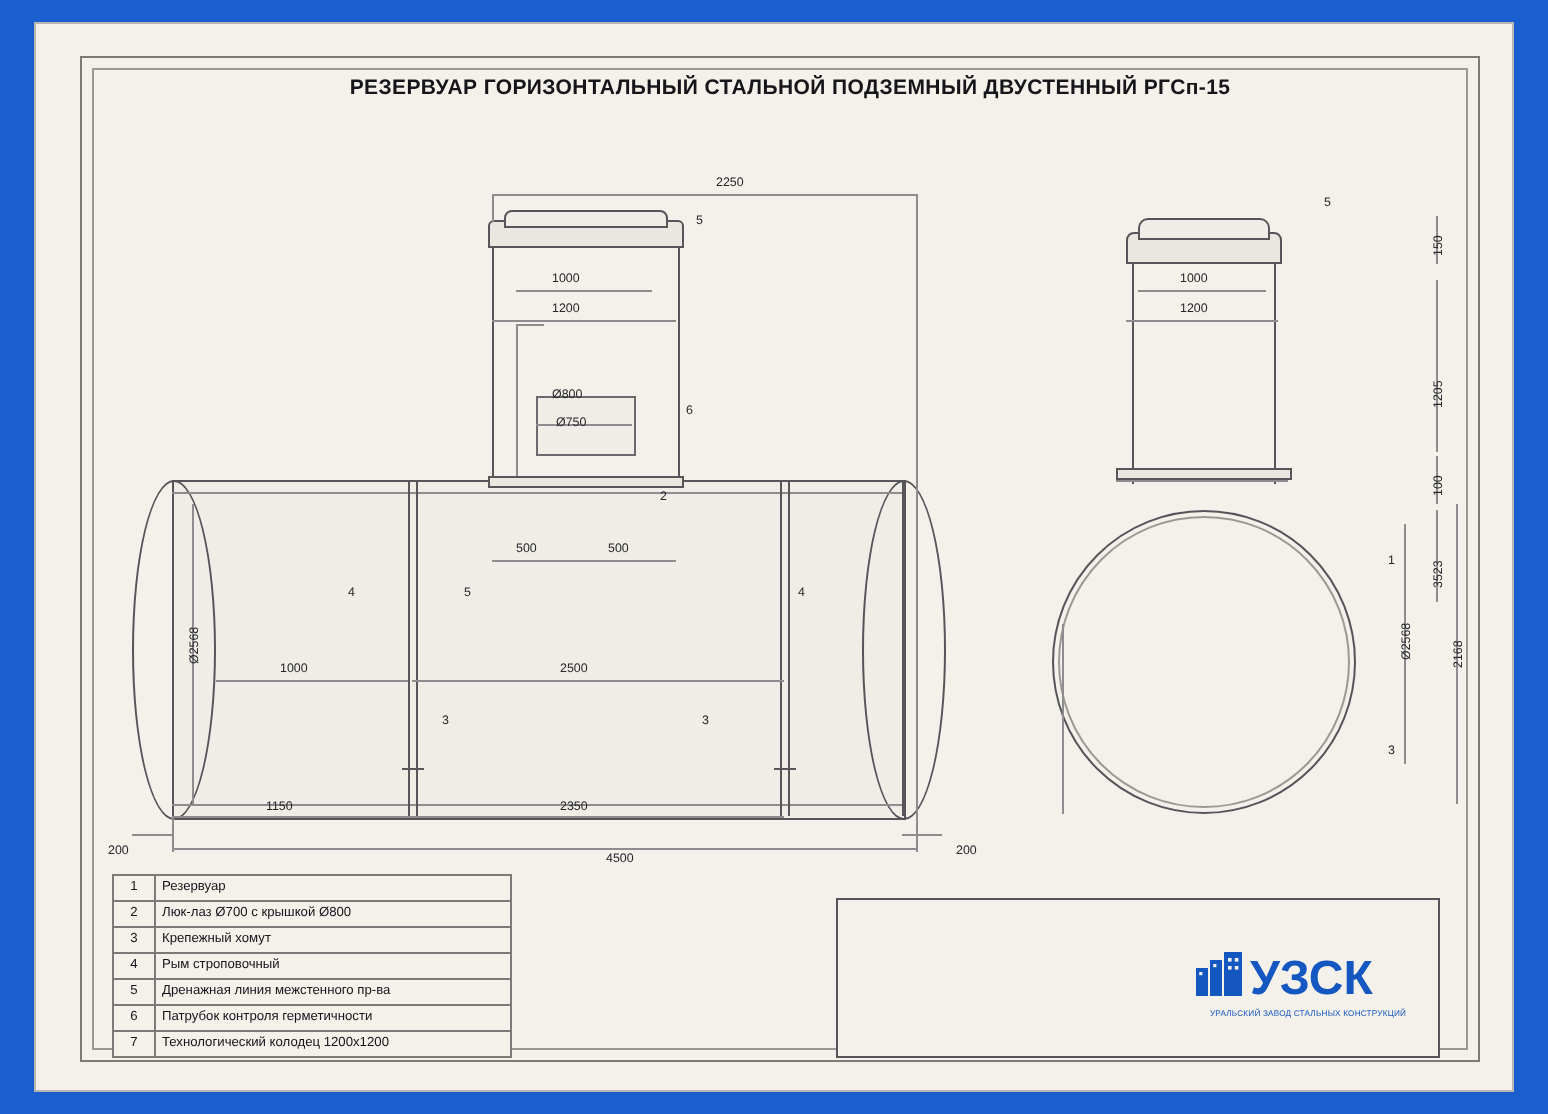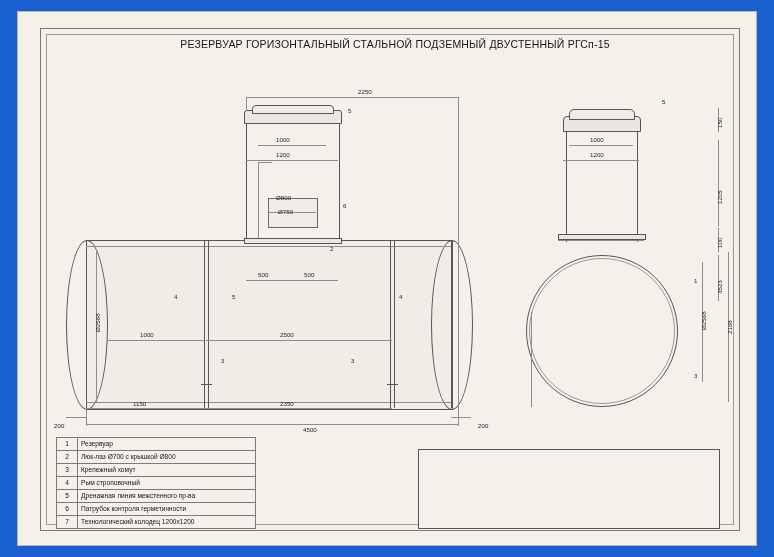--- a/index.html
+++ b/index.html
@@ -17,21 +17,21 @@
   #frame{
     position:absolute;left:22px;top:16px;right:16px;bottom:14px;
     border:1px solid #7b7b76;
   }
   #inner-frame{
     position:absolute;left:28px;top:22px;right:22px;bottom:20px;
     border:1px solid #9a9a94;
   }
   .title{
     position:absolute;left:0;right:0;top:26px;text-align:center;
-    font-size:10.5px;font-weight:normal;color:#15151a;letter-spacing:.2px;padding-left:16px;
+    font-size:10.5px;font-weight:bold;color:#15151a;letter-spacing:.2px;padding-left:16px;
   }
   .hline{position:absolute;background:#55555a;height:1px;}
   .vline{position:absolute;background:#55555a;width:1px;}
   .thin{background:#8d8d90;}
   .lbl{position:absolute;font-size:6.2px;color:#26262b;white-space:nowrap;}
   .dim{position:absolute;font-size:6.2px;color:#26262b;white-space:nowrap;}
   .vlbl{position:absolute;font-size:6.2px;color:#26262b;white-space:nowrap;
         transform:rotate(-90deg);transform-origin:left top;}
 
   
@@ -272,14 +272,29 @@
         <td>Патрубок контроля герметичности</td>
       </tr>
       <tr>
         <td class="n">7</td>
         <td>Технологический колодец 1200х1200</td>
       </tr>
     </tbody>
   </table>
 
   <div id="titleblock">
+    <div id="logo">
+      <svg class="logo-mark" viewBox="0 0 26 26">
+        <rect x="1" y="10" width="6" height="14" fill="#1557c0"></rect>
+        <rect x="8" y="6" width="6" height="18" fill="#1557c0"></rect>
+        <rect x="15" y="2" width="9" height="22" fill="#1557c0"></rect>
+        <rect x="2.6" y="12" width="1.6" height="1.6" fill="#f3f1ea"></rect>
+        <rect x="9.6" y="8" width="1.6" height="1.6" fill="#f3f1ea"></rect>
+        <rect x="17" y="5" width="1.8" height="1.8" fill="#f3f1ea"></rect>
+        <rect x="20.4" y="5" width="1.8" height="1.8" fill="#f3f1ea"></rect>
+        <rect x="17" y="9" width="1.8" height="1.8" fill="#f3f1ea"></rect>
+        <rect x="20.4" y="9" width="1.8" height="1.8" fill="#f3f1ea"></rect>
+      </svg>
+      <div class="logo-text">УЗСК</div>
+      <div class="logo-sub">УРАЛЬСКИЙ ЗАВОД СТАЛЬНЫХ КОНСТРУКЦИЙ</div>
+    </div>
   </div>
 </div>
 
 </body></html>

